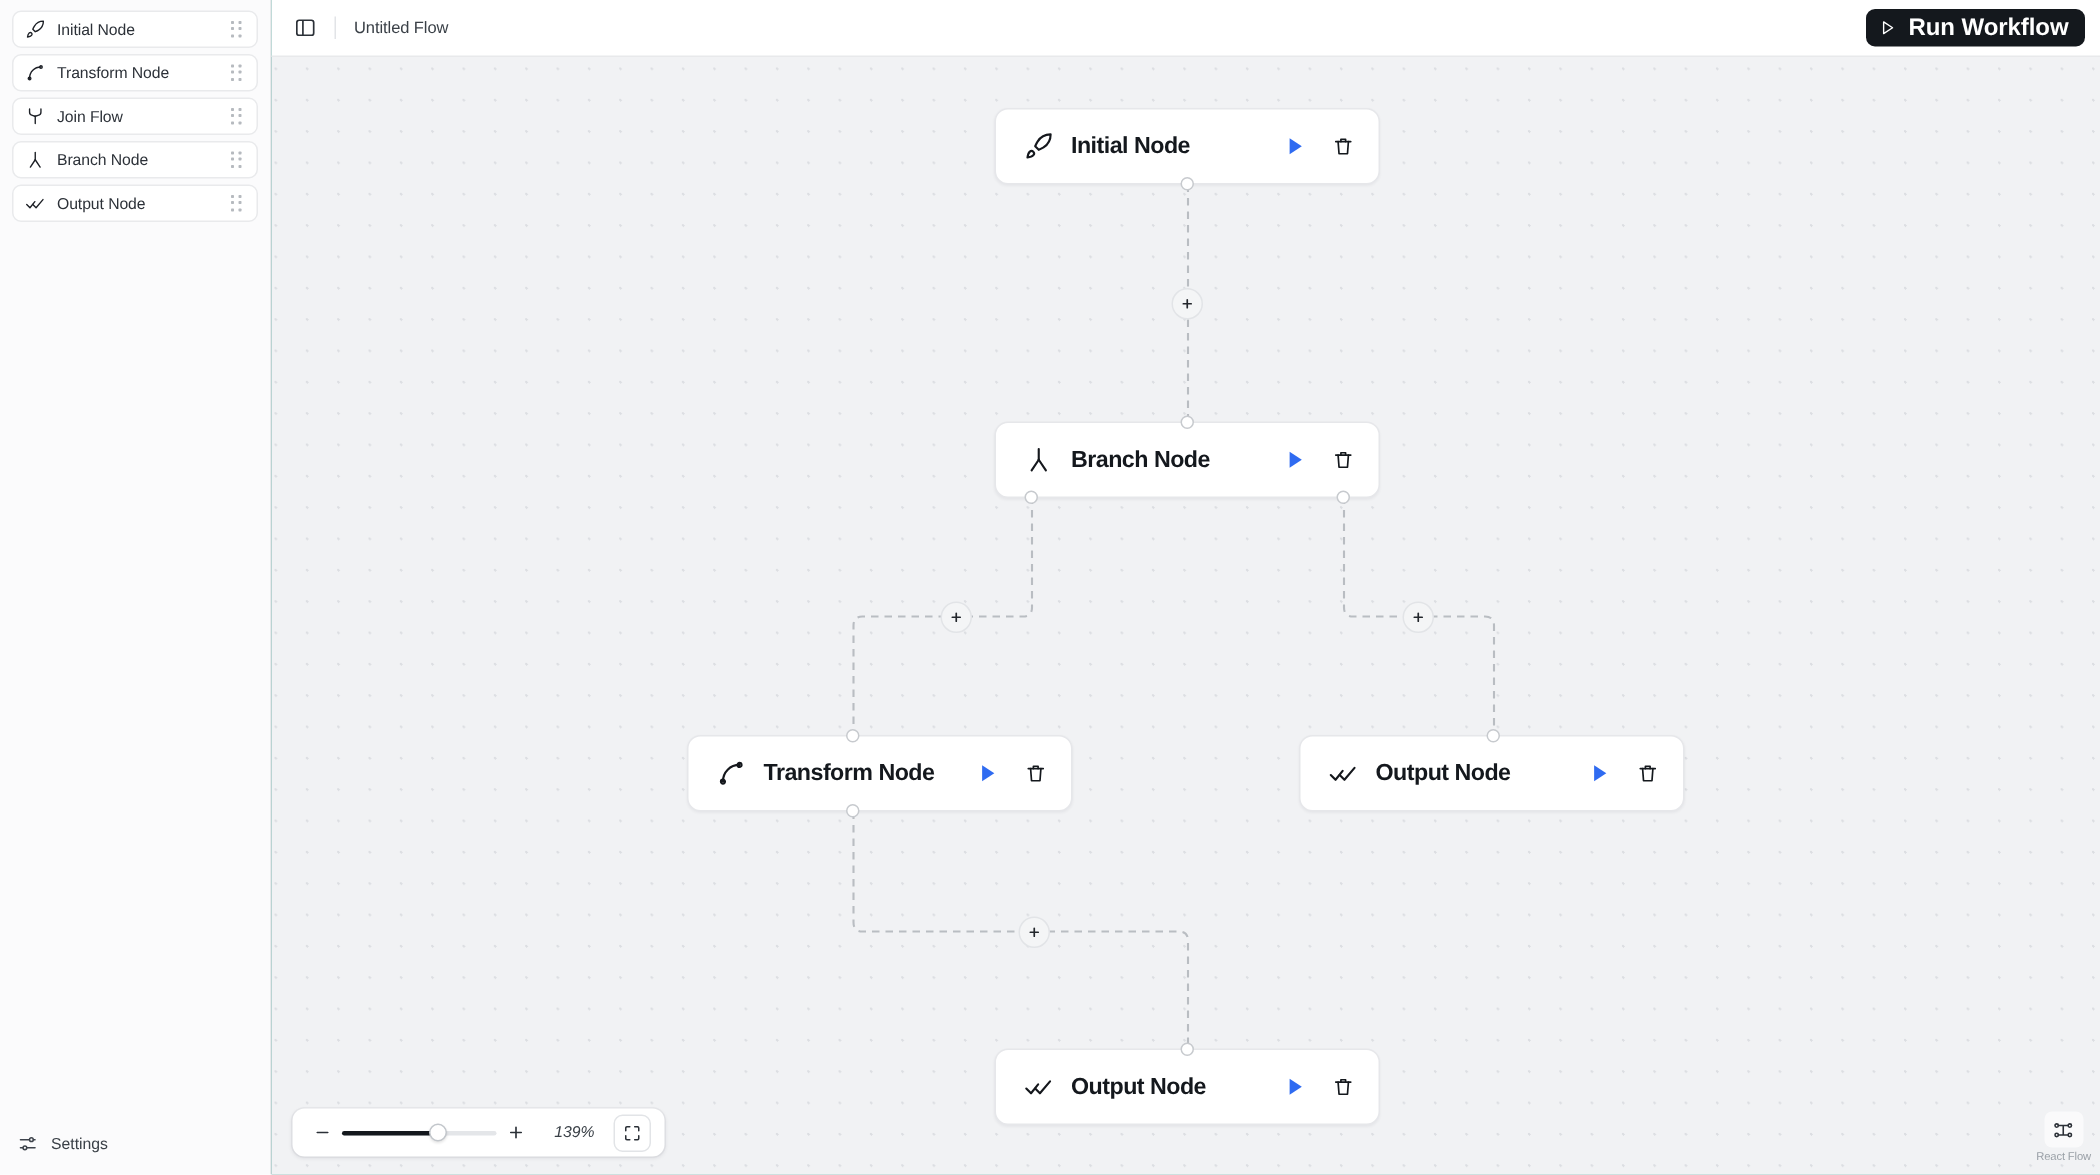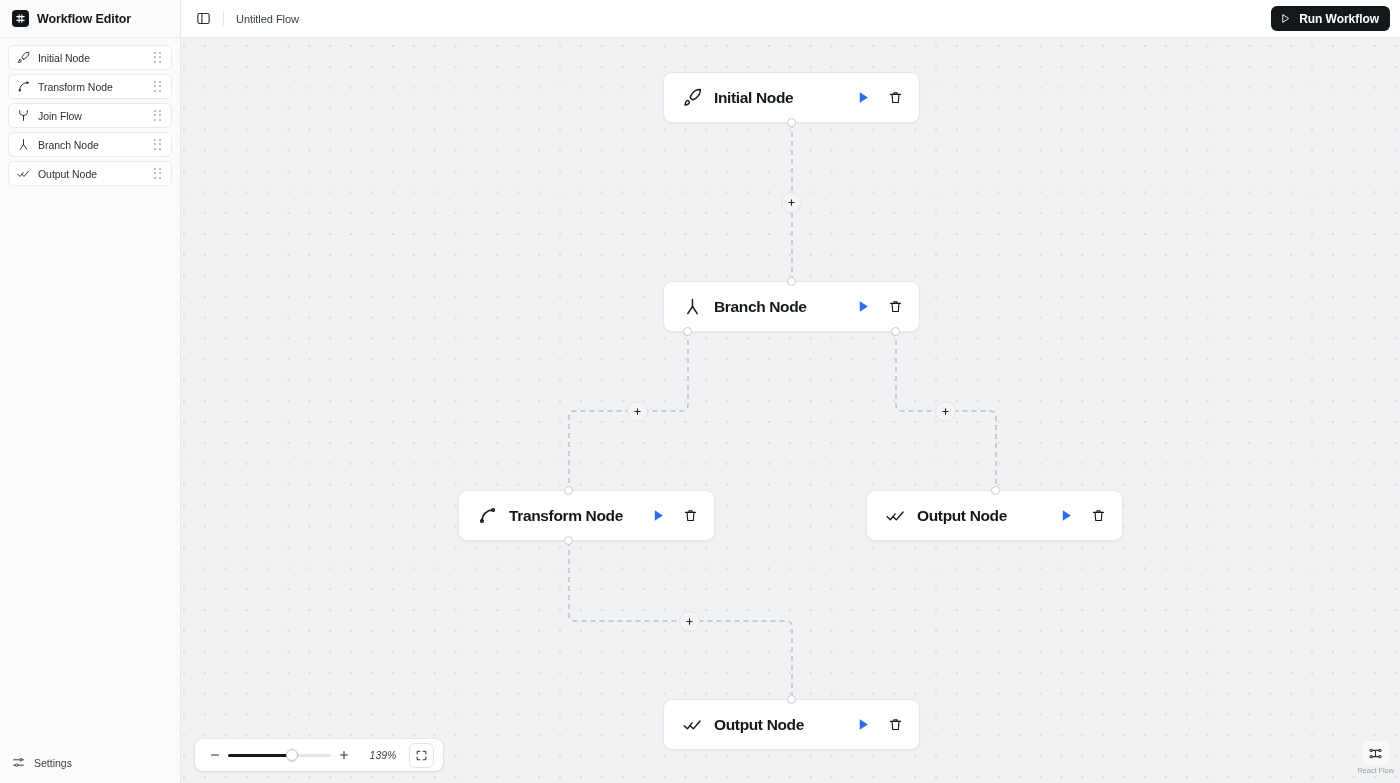--- a/index.html
+++ b/index.html
@@ -83,21 +83,21 @@
     color: #2b3037; cursor: pointer; border-radius: 4px;
   }
   .divider-v { width: 1px; height: 15px; background: #e2e4e7; margin: 0 12px 0 10px; }
   .flow-name { font-size: 11px; color: #3a4047; letter-spacing: -0.05px; cursor: text; }
   .spacer { flex: 1 1 auto; }
   .run-btn {
     height: 25px; background: #14181d; color: #ffffff;
     border: none; border-radius: 6px;
     display: flex; align-items: center; gap: 8px;
     padding: 0 11px 0 9px;
-    font-size: 12px; font-weight: 700; font-family: "Liberation Sans", sans-serif;
+    font-size: 16px; font-weight: 700; font-family: "Liberation Sans", sans-serif;
     letter-spacing: -0.05px; cursor: pointer;
   }
   .run-btn .rb-icon { display: flex; align-items: center; }
 
   
   .canvas {
     position: absolute; left: 0; top: 38px;
     width: 1219px; height: 745px;
     background-color: #f1f2f4;
     background-image: radial-gradient(circle at 0.9px 0.9px, #dcdee2 0.9px, transparent 0.9px);
@@ -170,28 +170,20 @@
     display:flex; align-items:center; justify-content:center; color:#2b3037;
   }
   .attr-text { font-size: 7.5px; color: #9aa0a7; letter-spacing: -0.1px; }
 </style>
 </head>
 <body>
 
 <div class="app">
 
   <aside class="sidebar">
-    <div class="sidebar-header">
-      <span class="logo-box">
-        <svg width="11" height="11" viewBox="0 0 24 24" fill="none" stroke="#ffffff" stroke-width="2.4" stroke-linecap="round">
-          <path d="M4 8h16M4 16h16M9 4v16M15 4v16"></path>
-        </svg>
-      </span>
-      <span class="app-title">Workflow Editor</span>
-    </div>
 
     <div class="palette">
 
       <div class="palette-item">
         <span class="pi-icon">
           <svg width="13" height="13" viewBox="0 0 24 24" fill="none" stroke="currentColor" stroke-width="1.7" stroke-linecap="round" stroke-linejoin="round">
             <path d="M4.5 16.5c-1.5 1.26-2 5-2 5s3.74-.5 5-2c.71-.84.7-2.13-.09-2.91a2.18 2.18 0 0 0-2.91-.09z"></path>
             <path d="M12 15l-3-3a22 22 0 0 1 2-3.95A12.88 12.88 0 0 1 22 2c0 2.72-.78 7.5-6 11a22.35 22.35 0 0 1-4 2z"></path>
           </svg>
         </span>

